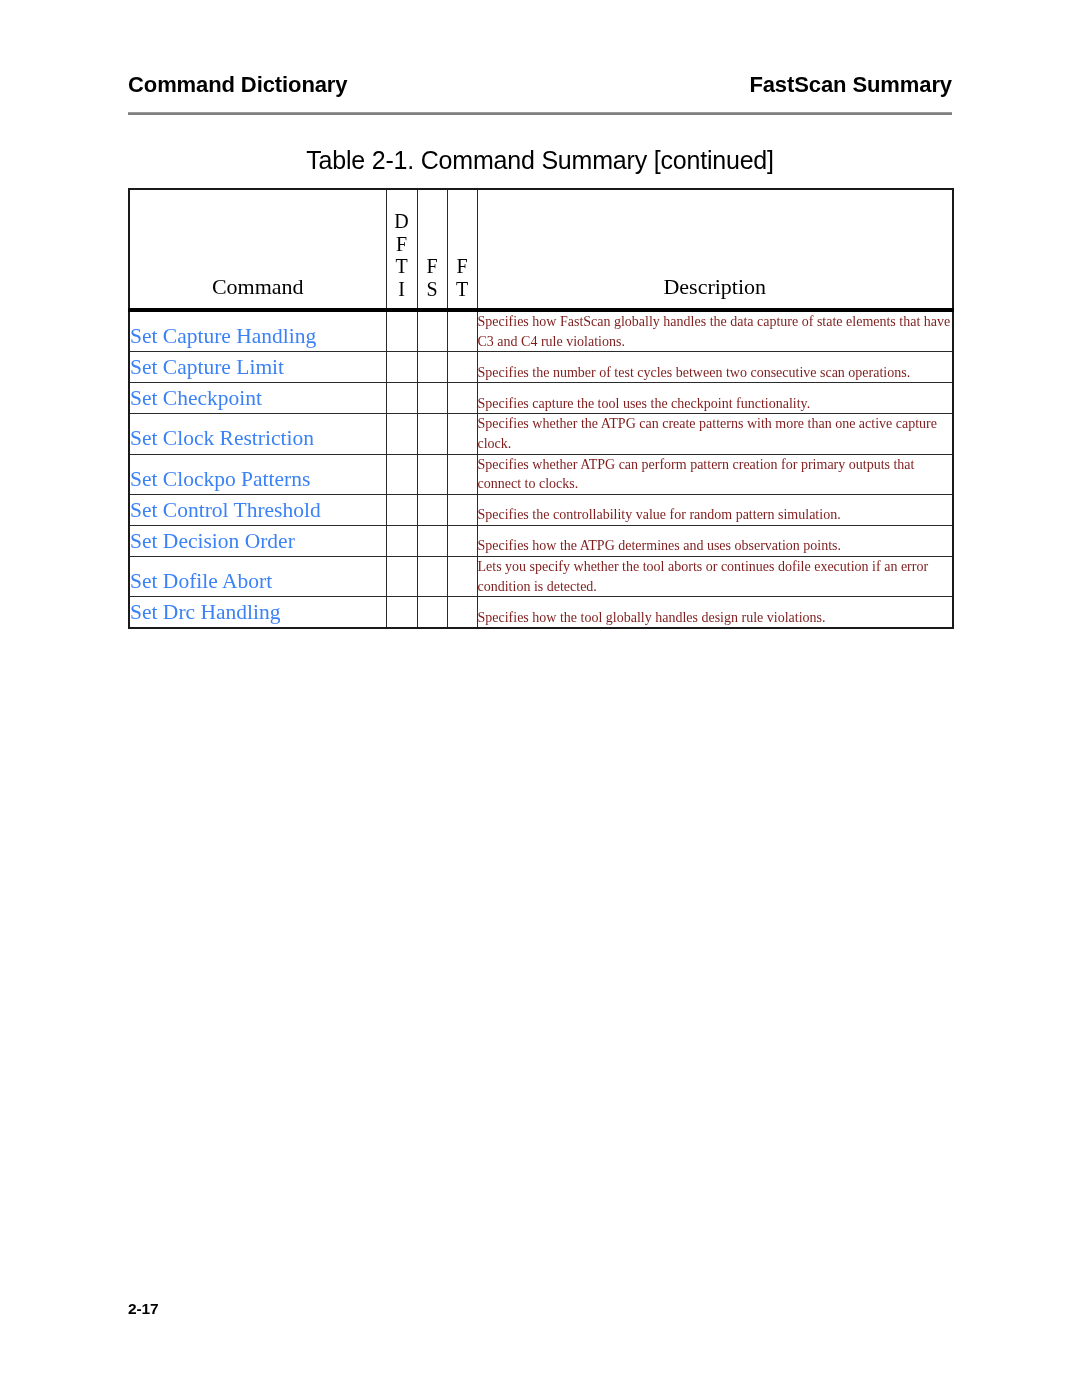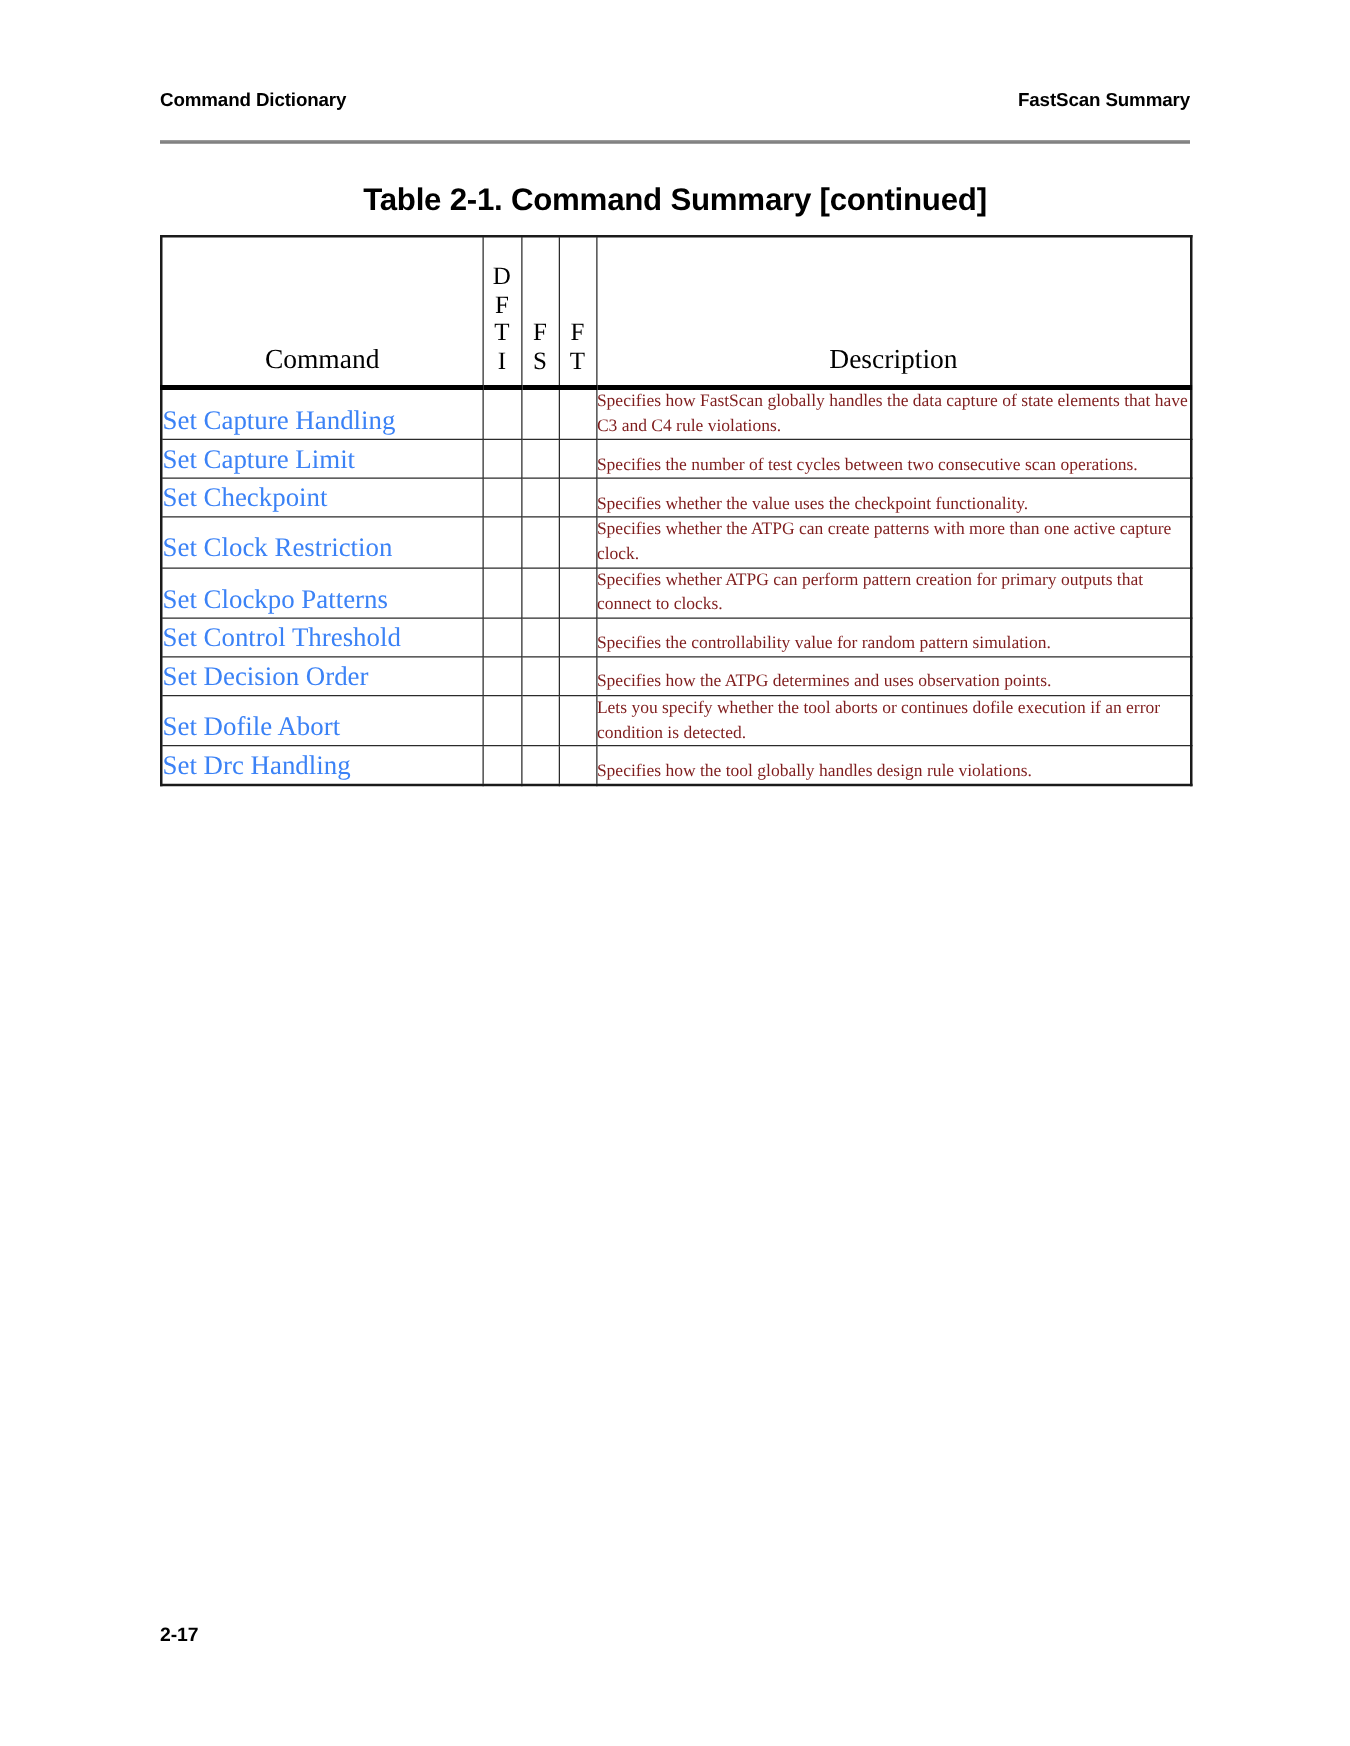--- a/index.html
+++ b/index.html
@@ -20,21 +20,21 @@
   .running-head {
     position: absolute;
     left: 128px;
     top: 72px;
     width: 824px;
     display: flex;
     justify-content: space-between;
     align-items: baseline;
     font-family: "Liberation Sans", "DejaVu Sans", sans-serif;
     font-weight: bold;
-    font-size: 15px;
+    font-size: 22px;
     letter-spacing: -0.1px;
     color: #000;
   }
   .running-rule {
     position: absolute;
     left: 128px;
     top: 112px;
     width: 824px;
     height: 3px;
     background: #808080;
@@ -43,21 +43,21 @@
   }
 
   
   .table-title {
     position: absolute;
     left: 128px;
     top: 146px;
     width: 824px;
     text-align: center;
     font-family: "Liberation Sans", "DejaVu Sans", sans-serif;
-    font-weight: bold;
+    font-weight: normal;
     font-size: 25px;
     letter-spacing: -0.2px;
   }
 
   
   .table-wrap {
     position: absolute;
     left: 128px;
     top: 188px;
     width: 824px;
@@ -226,21 +226,21 @@
           </td>
         </tr>
         <tr>
           <td class="cmd-cell">
             <span class="cmd-link">Set Checkpoint</span>
           </td>
           <td class="mark-cell"></td>
           <td class="mark-cell"></td>
           <td class="mark-cell"></td>
           <td class="desc-cell">
-            <span class="desc-text">Specifies whether the value uses the checkpoint functionality.</span>
+            <span class="desc-text">Specifies capture the tool uses the checkpoint functionality.</span>
           </td>
         </tr>
         <tr>
           <td class="cmd-cell">
             <span class="cmd-link">Set Clock Restriction</span>
           </td>
           <td class="mark-cell"></td>
           <td class="mark-cell"></td>
           <td class="mark-cell"></td>
           <td class="desc-cell">

